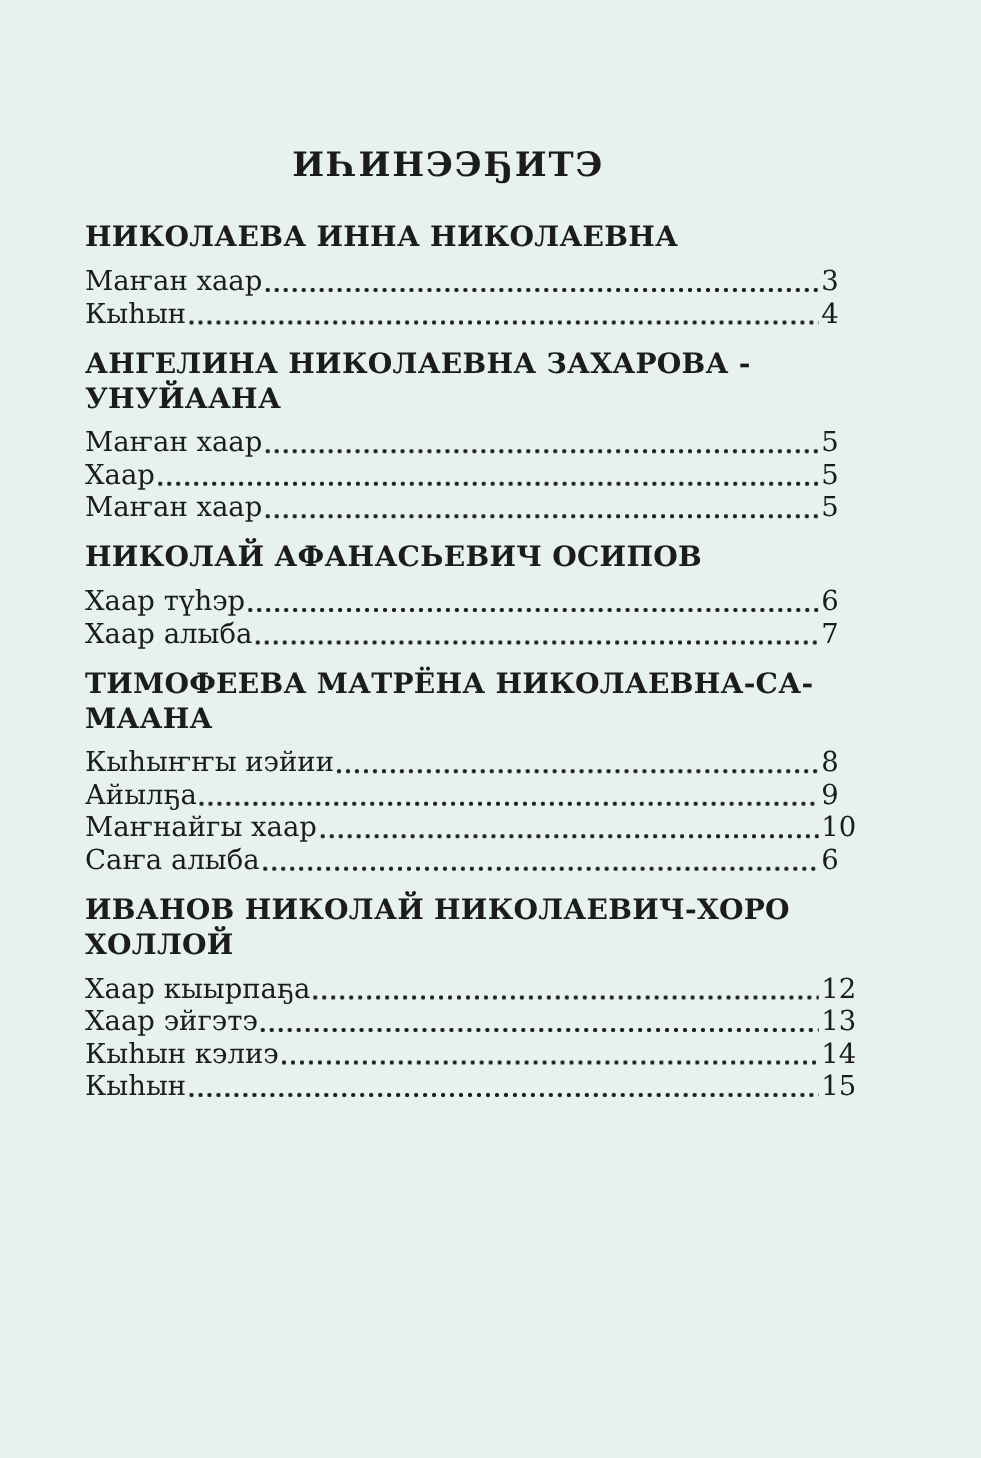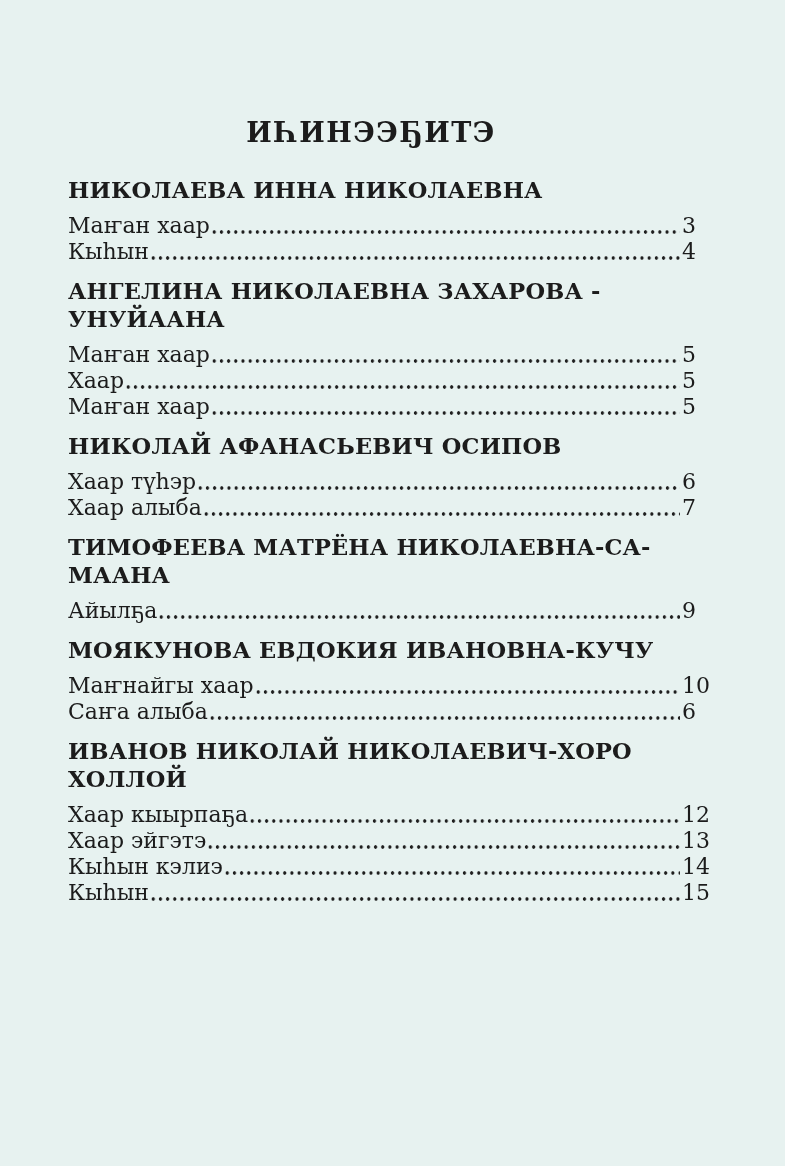--- a/index.html
+++ b/index.html
@@ -11,21 +11,21 @@
     height: 1166px;
     background: #e7f2f0;
     color: #1c1c1c;
     font-family: "DejaVu Serif", "Liberation Serif", serif;
     overflow: hidden;
   }
   .page {
     box-sizing: border-box;
     width: 785px;
     height: 1166px;
-    padding: 116px 73px 0 68px;
+    padding: 116px 98px 0 68px;
   }
   .page-title {
     font-size: 27px;
     font-weight: bold;
     letter-spacing: 1.5px;
     line-height: 34px;
     text-align: center;
     margin: 0 38px 26px 0;
   }
   .toc-section .author {
@@ -125,31 +125,35 @@
     <span class="leader"></span>
     <span class="entry-page">7</span>
   </div>
 </div>
   </section>
 
   <section class="toc-section">
     <h2 class="author">ТИМОФЕЕВА МАТРЁНА НИКОЛАЕВНА-СА-
 МААНА</h2>
     <div class="entries">
+  <div class="entry">
+    <span class="entry-title">Кыһыҥҥы иэйии</span>
+    <span class="leader"></span>
+    <span class="entry-page">8</span>
+  </div>
 
   <div class="entry">
     <span class="entry-title">Айылҕа</span>
     <span class="leader"></span>
     <span class="entry-page">9</span>
   </div>
 </div>
   </section>
 
   <section class="toc-section">
-    <h2 class="author">МОЯКУНОВА ЕВДОКИЯ ИВАНОВНА-КУЧУ</h2>
     <div class="entries">
   <div class="entry">
     <span class="entry-title">Маҥнайгы хаар</span>
     <span class="leader"></span>
     <span class="entry-page">10</span>
   </div>
 
   <div class="entry">
     <span class="entry-title">Саҥа алыба</span>
     <span class="leader"></span>

